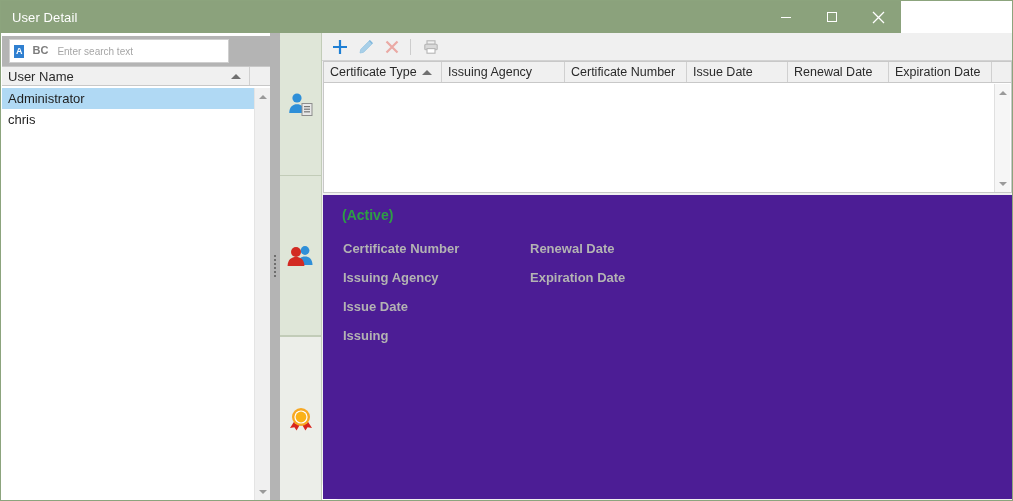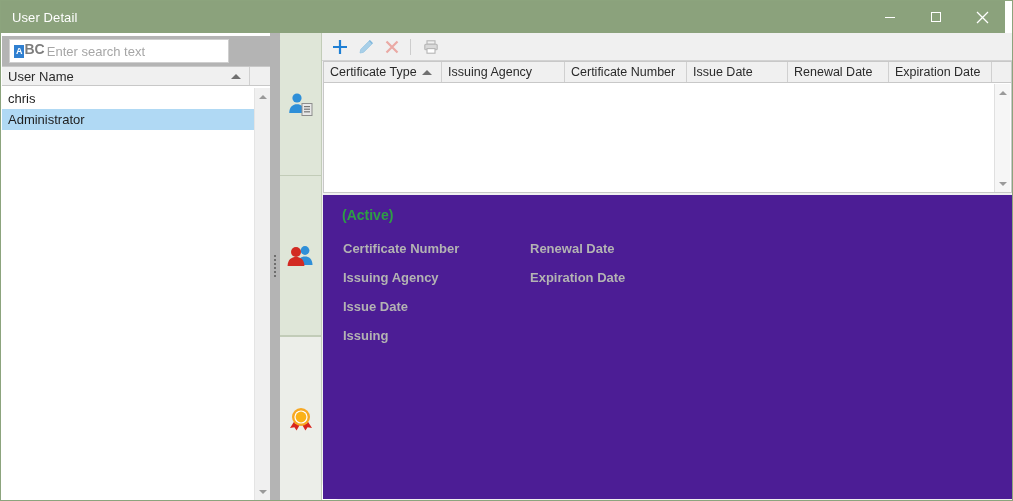--- a/index.html
+++ b/index.html
@@ -19,21 +19,21 @@
     box-sizing: border-box;
     border: 1px solid #8ca47d;
     background: #ffffff;
     overflow: hidden;
   }
 
   
   #titlebar {
     position: absolute;
     left: 0; top: 0;
-    width: 1004px;
+    width: 900px;
     height: 32px;
     background: #8ba27c;
     display: flex;
     align-items: center;
   }
   #title-text {
     margin-left: 11px;
     font-size: 13px;
     color: #ffffff;
     letter-spacing: .1px;
@@ -84,31 +84,32 @@
   }
   #abc-icon .a-box {
     background: #2f7fd0;
     color: #ffffff;
     padding: 2px 1px 2px 2px;
     font-size: 9px;
     line-height: 9px;
   }
   #abc-icon .bc {
     color: #7d7d7d;
-    font-size: 14px;
+    font-size: 11px;
     line-height: 9px;
-    padding-left: 1px;
+    padding-left: 9px;
     text-align: right;
   }
   #search-input {
     border: 0;
     outline: 0;
+    margin-left: 7px;
     width: 170px;
     font-family: "Liberation Sans", sans-serif;
-    font-size: 13px;
+    font-size: 10px;
     color: #b91c1c;
     background: transparent;
   }
   #search-input::placeholder { color: #a6a6a6; }
 
   #grid-header-left {
     position: absolute;
     left: 0; top: 33px;
     width: 268px;
     height: 20px;
@@ -391,25 +392,25 @@
 
     <div id="grid-header-left">
       <div id="col-username">
         <span class="lbl">User Name</span>
         <span class="sort-asc"></span>
       </div>
       <div id="col-filler-left"></div>
     </div>
 
     <div id="user-list">
+      <div class="user-row selected">
+        <span>Administrator</span>
+      </div>
       <div class="user-row">
         <span>chris</span>
-      </div>
-      <div class="user-row selected">
-        <span>Administrator</span>
       </div>
     </div>
 
     <div id="left-scroll">
       <div class="sb-arrow top">
         <span class="tri-up"></span>
       </div>
       <div class="sb-arrow bottom">
         <span class="tri-down"></span>
       </div>

